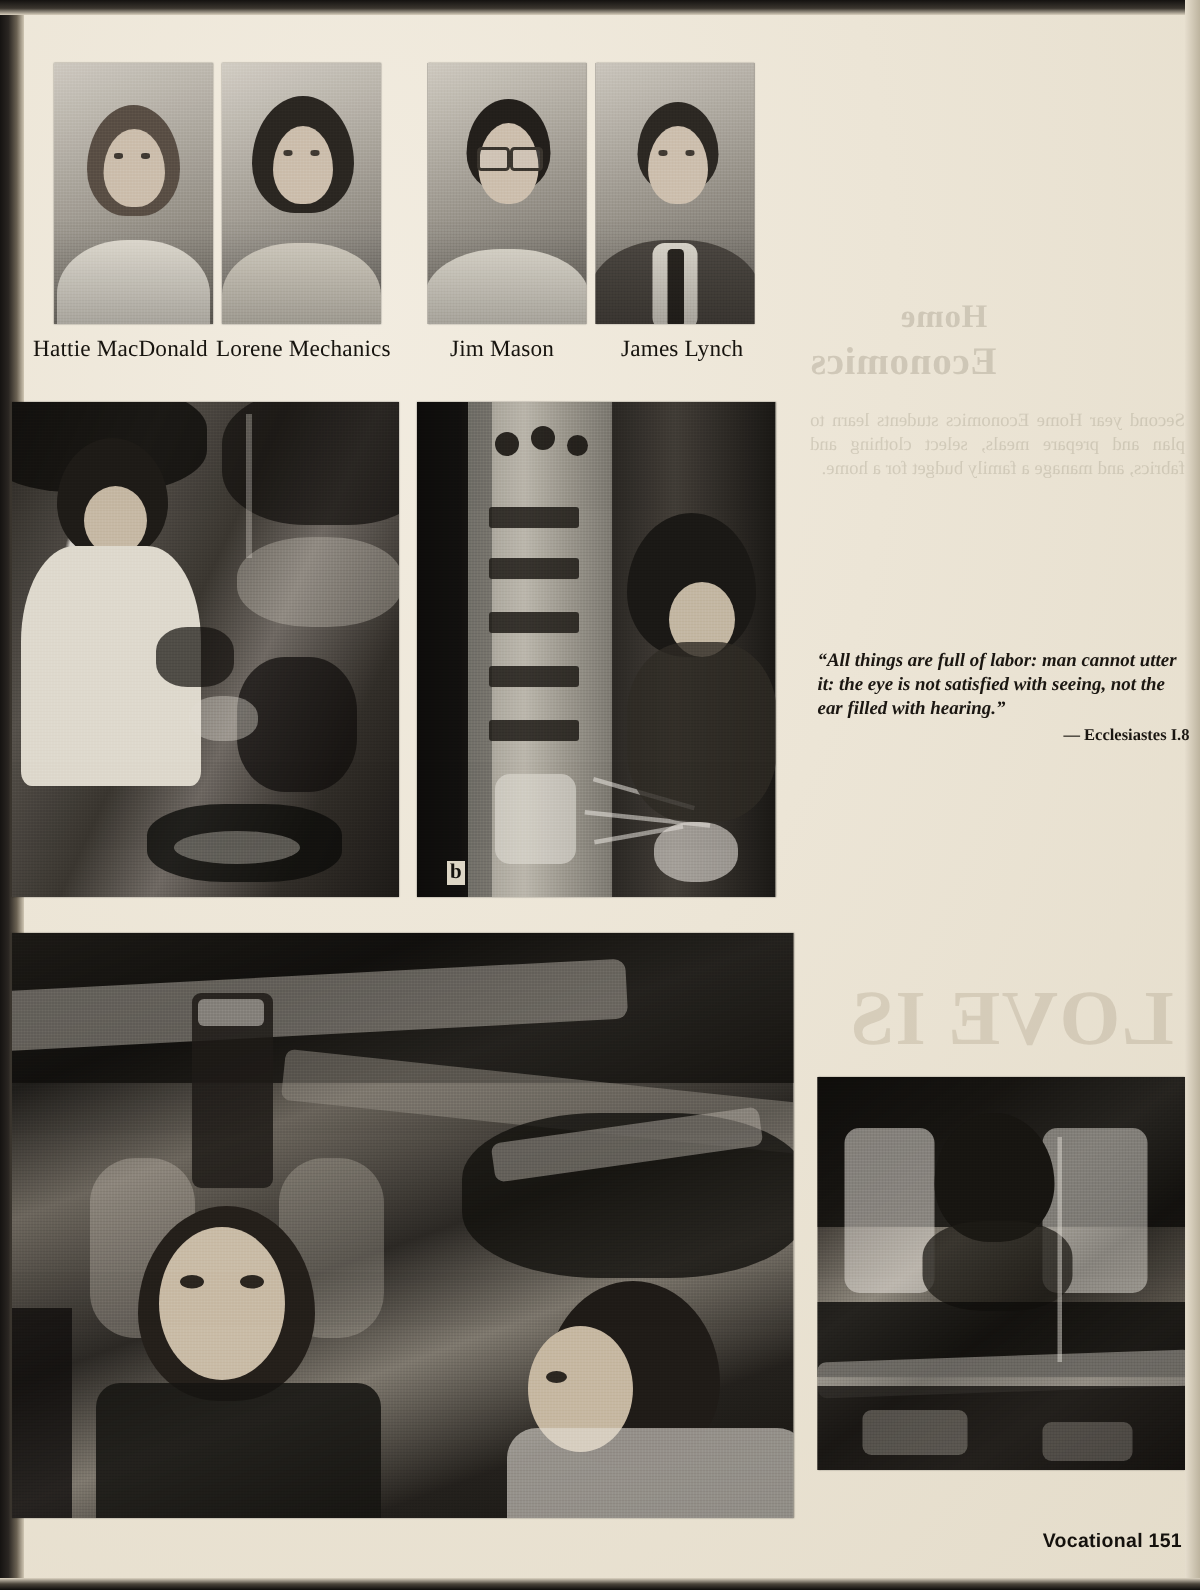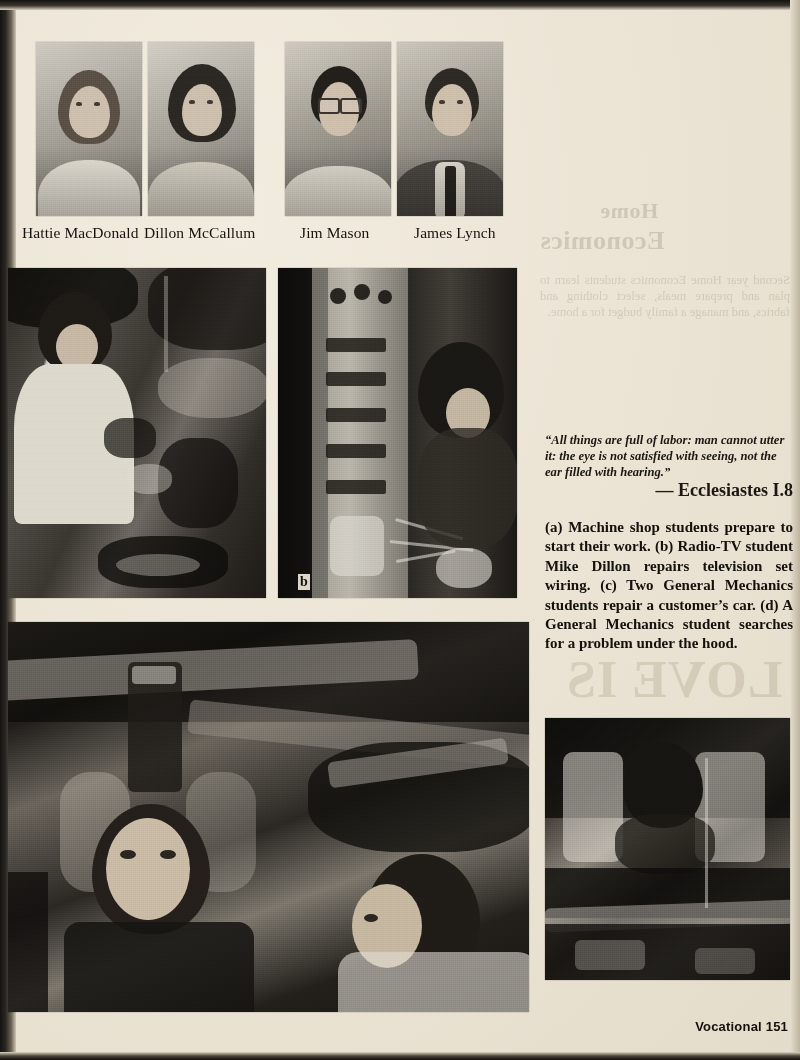--- a/index.html
+++ b/index.html
@@ -196,21 +196,21 @@
     font-weight: bold;
     font-size: 12.6px;
     line-height: 16px;
     color: #1b1712;
   }
   .quote-attrib {
     display: block;
     text-align: right;
     font-style: normal;
     font-weight: bold;
-    font-size: 18px;
+    font-size: 11px;
     margin-top: 2px;
   }
   .caption-body {
     position: absolute;
     width: 248px;
     font-family: "Liberation Serif", serif;
     font-weight: bold;
     font-size: 15px;
     line-height: 19.4px;
     color: #14110d;
@@ -275,21 +275,21 @@
     <div class="dark-blob" style="left:48px; top:124px; width:11px; height:52px; background:#2a2621; border-radius:3px;"></div>
     <div class="phair" style="left:28px; top:26px; width:54px; height:60px; background:#2c2823;"></div>
     <div class="pface" style="left:35px; top:42px; width:40px; height:52px;"></div>
     <div class="dark-blob" style="left:42px; top:58px; width:6px; height:4px; background:rgba(30,25,20,0.8);"></div>
     <div class="dark-blob" style="left:60px; top:58px; width:6px; height:4px; background:rgba(30,25,20,0.8);"></div>
     <div class="pshadow"></div>
     <div class="grain"></div>
   </div>
 
   <div class="caption-row" style="left:22px; top:224px;">Hattie MacDonald</div>
-  <div class="caption-row" style="left:144px; top:224px;">Dillon McCallum</div>
+  <div class="caption-row" style="left:144px; top:224px;">Lorene Mechanics</div>
   <div class="caption-row" style="left:300px; top:224px;">Jim Mason</div>
   <div class="caption-row" style="left:414px; top:224px;text-align:center;">James Lynch</div>
 
   <div class="photo scene-a" style="left:8px; top:268px; width:258px; height:330px;">
     <div class="dark-blob" style="left:-20px; top:-10px; width:150px; height:70px; background:rgba(12,11,9,0.8);"></div>
     <div class="dark-blob" style="left:140px; top:-8px; width:140px; height:90px; background:rgba(20,18,15,0.75);"></div>
     <div class="light-blob" style="left:150px; top:90px; width:110px; height:60px; background:rgba(205,200,190,0.35);"></div>
     <div class="figure-head" style="left:30px; top:24px; width:74px; height:80px; background:#1e1b17;"></div>
     <div class="figure-face" style="left:48px; top:56px; width:42px; height:46px; background:#c6b8a4;"></div>
     <div class="figure-shirt" style="left:6px; top:96px; width:120px; height:160px; background:#ded9cd;"></div>
@@ -368,17 +368,16 @@
   <div class="ghost-head" style="left:600px; top:198px; font-size:22px; transform:scaleX(-1);">Home</div>
   <div class="ghost-head" style="left:540px; top:226px; font-size:26px; transform:scaleX(-1);">Economics</div>
   <div class="ghost-block" style="left:540px; top:272px; width:250px; transform:scaleX(-1); text-align:justify;">Second year Home Economics students learn to plan and prepare meals, select clothing and fabrics, and manage a family budget for a home.</div>
   <div class="ghost-big" style="left:566px; top:650px; transform:scaleX(-1);">LOVE IS</div>
 
   <div class="quote" style="left:545px; top:432px;">
     <span>“All things are full of labor: man cannot utter it: the eye is not satisfied with seeing, not the ear filled with hearing.”</span>
     <span class="quote-attrib">— Ecclesiastes I.8</span>
   </div>
 
-  <div class="caption-body" style="left:545px; top:518px;">(a) Machine shop students prepare to start their work. (b) Radio-TV student Mike Dillon repairs television set wiring. (c) Two General Mechanics students repair a customer’s car. (d) A General Mechanics student searches for a problem under the hood.</div>
 
   <div class="folio" style="right:12px; bottom:26px;margin-top:44px;">Vocational 151</div>
 
 </div>
 
 </body></html>

